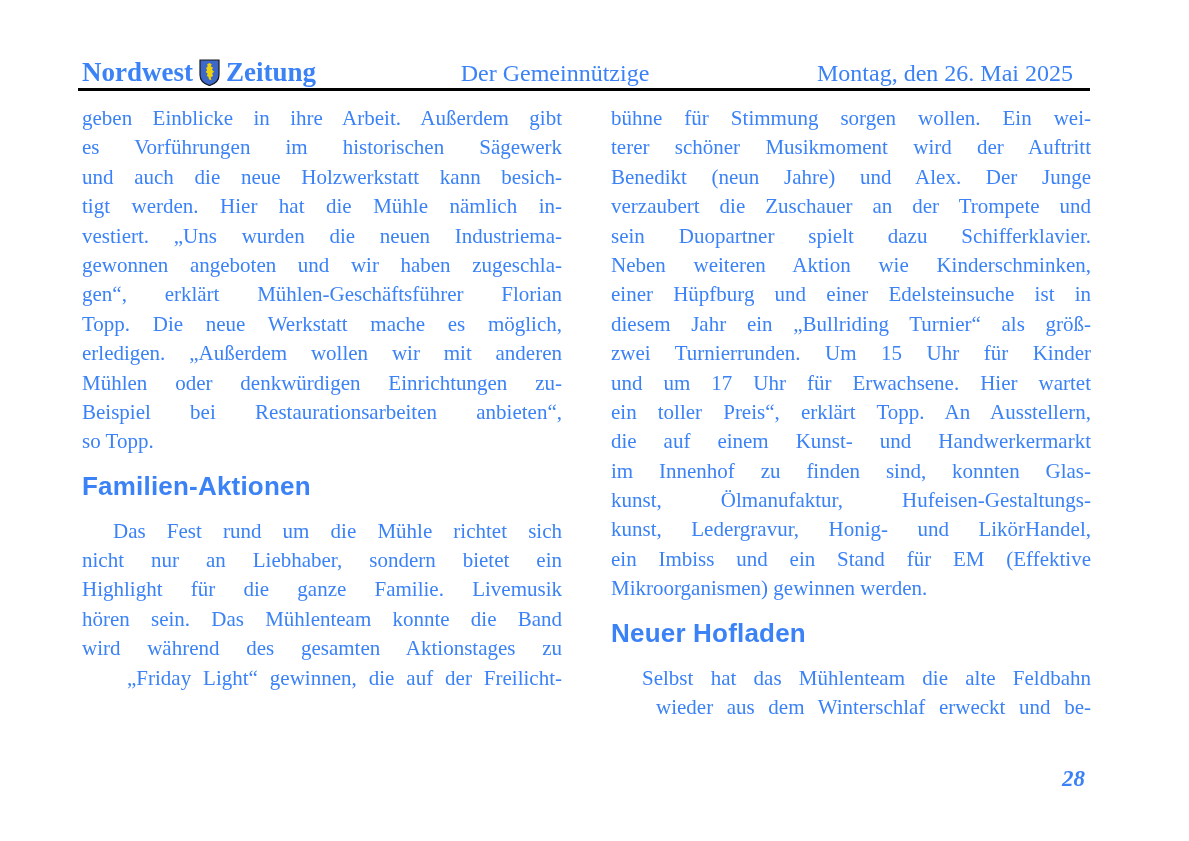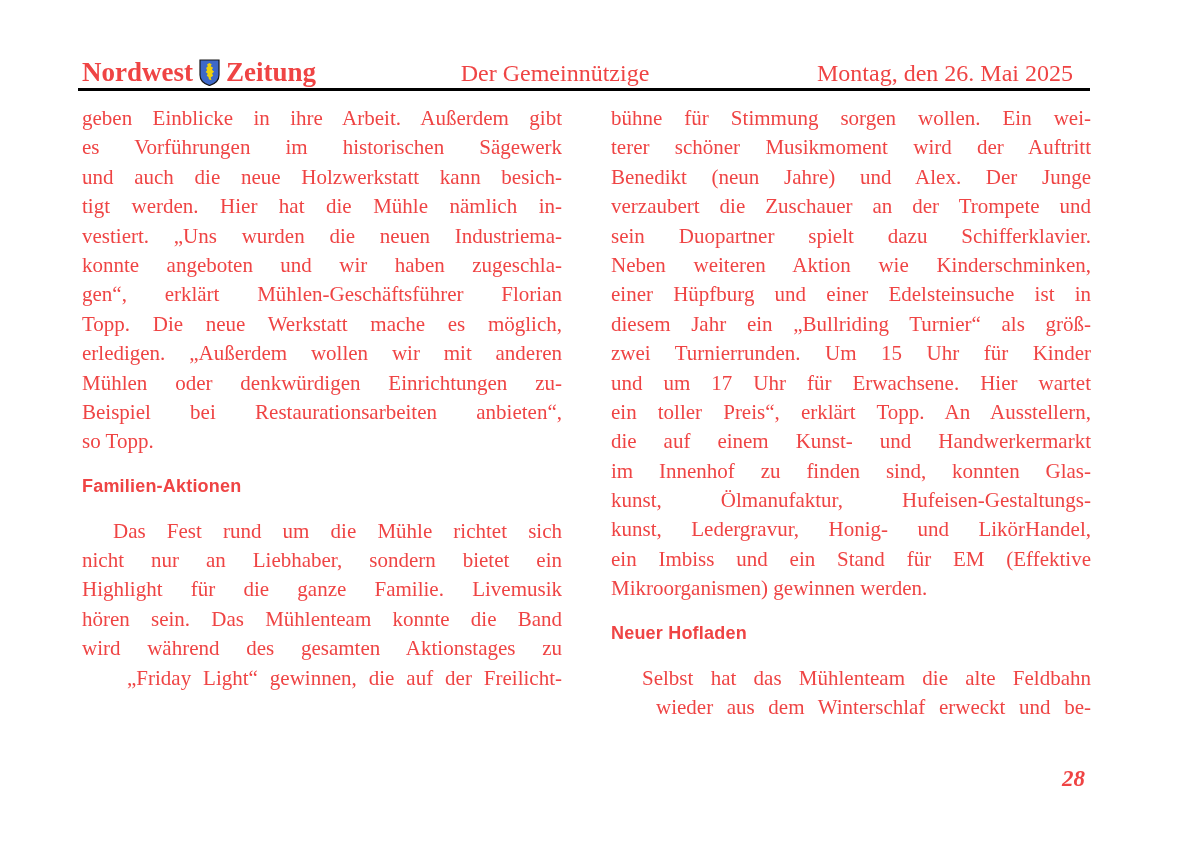--- a/index.html
+++ b/index.html
@@ -1,21 +1,21 @@
 <!DOCTYPE html>
 <html><head>
 <meta charset="utf-8">
 <style>
   html, body { margin: 0; padding: 0; background: #ffffff; }
   .page {
     position: relative;
     width: 1189px;
     height: 841px;
     background: #ffffff;
-    color: #ef4444;
+    color: #3b82f6;
     font-family: "Liberation Serif", "DejaVu Serif", serif;
     overflow: hidden;
   }
 
   
   .masthead-brand {
     position: absolute;
     left: 82px;
     top: 57px;
     display: flex;
@@ -72,21 +72,21 @@
     overflow: hidden;
     white-space: nowrap;
   }
   .para .line:last-child { text-align-last: left; }
   .para.justify-last .line:last-child { text-align-last: justify; margin-left: 45px; }
   .para.indent-first .line:first-child { text-indent: 31px; }
 
   .section-heading {
     font-family: "Liberation Sans", "DejaVu Sans", sans-serif;
     font-weight: bold;
-    font-size: 18px;
+    font-size: 26px;
     line-height: 31px;
     margin: 14px 0 15px 0;
     text-align: left;
     letter-spacing: 0.2px;
   }
 
   
   .page-number {
     position: absolute;
     top: 766px;
@@ -114,21 +114,21 @@
   <div class="masthead-date">Montag, den 26. Mai 2025</div>
   <div class="header-rule"></div>
 
   <div class="column column-left">
     <div class="para">
         <div class="line">geben Einblicke in ihre Arbeit. Außerdem gibt</div>
         <div class="line">es Vorführungen im historischen Sägewerk</div>
         <div class="line">und auch die neue Holzwerkstatt kann besich-</div>
         <div class="line">tigt werden. Hier hat die Mühle nämlich in-</div>
         <div class="line">vestiert. „Uns wurden die neuen Industriema-</div>
-        <div class="line">konnte angeboten und wir haben zugeschla-</div>
+        <div class="line">gewonnen angeboten und wir haben zugeschla-</div>
         <div class="line">gen“, erklärt Mühlen-Geschäftsführer Florian</div>
         <div class="line">Topp. Die neue Werkstatt mache es möglich,</div>
         <div class="line">erledigen. „Außerdem wollen wir mit anderen</div>
         <div class="line">Mühlen oder denkwürdigen Einrichtungen zu-</div>
         <div class="line">Beispiel bei Restaurationsarbeiten anbieten“,</div>
         <div class="line">so Topp.</div>
       </div>
     <div class="section-heading">Familien-Aktionen</div>
     <div class="para indent-first justify-last">
         <div class="line">Das Fest rund um die Mühle richtet sich</div>

